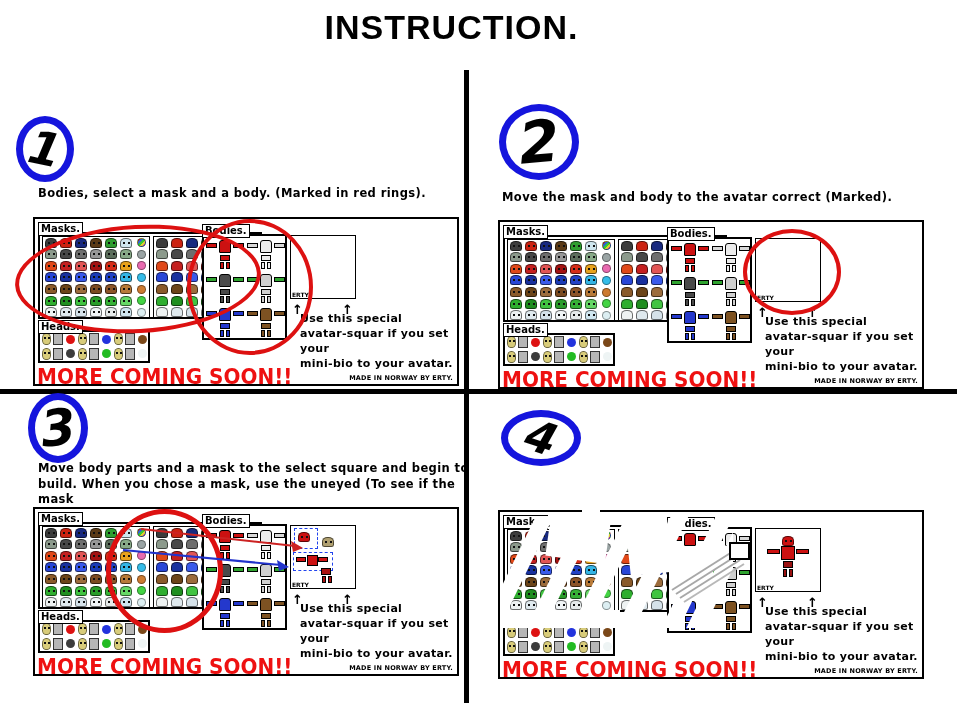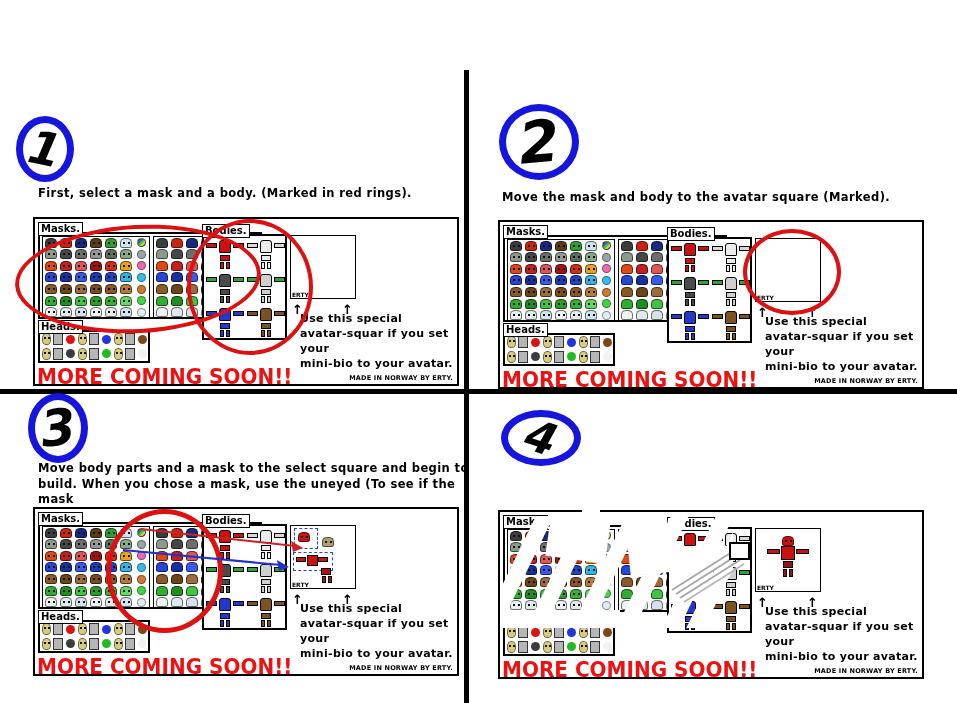--- a/index.html
+++ b/index.html
@@ -63,27 +63,28 @@
         pointer-events:none;z-index:5;}
   .ovl{position:absolute;left:0;top:0;width:422px;height:165px;pointer-events:none;z-index:5;}
   .erz{position:absolute;overflow:hidden;z-index:4;pointer-events:none;}
   .wht{position:absolute;background:#fff;}
   .sel{position:absolute;border:1px dashed #2244ee;}
 </style>
 </head>
 <body>
 
 <div class="canvas">
+  <div class="title">INSTRUCTION.</div>
   <div class="vdiv"></div>
   <div class="hdiv"></div>
 
   <div class="badge b1" style="border-color: rgb(21, 21, 221);">
     <span class="digit d1">1</span>
     </div>
-  <div class="caption cap1">First, select a mask and a body. (Marked in red rings).</div>
+  <div class="caption cap1">Bodies, select a mask and a body. (Marked in red rings).</div>
   <div class="shot s1">
       <div class="lbl" style="left: 3px; top: 3px;">Masks.</div>
       <div class="mbox" style="left: 3px; top: 13px; width: 224px; height: 87px;">
         <div class="mgrid" style="left: 2px; top: 2px;">
           <div class="mcell">
             <span class="msk" style="background: rgb(60, 60, 60);">
               <i class="eyes"></i>
             </span>
           </div>
           <div class="mcell">
@@ -593,21 +594,21 @@
       </div>
       <div class="more" style="color: rgb(238, 17, 17);">MORE COMING SOON!!</div>
       <div class="credit">MADE IN NORWAY BY ERTY.</div>
       <div class="ring" style="left: -20px; top: 6px; width: 238px; height: 100px; transform: rotate(-3deg); border-color: rgb(221, 17, 17);"></div>
       <div class="ring" style="left: 152px; top: 0px; width: 118px; height: 128px; border-color: rgb(221, 17, 17);"></div>
     </div>
 
   <div class="badge b2" style="border-color: rgb(21, 21, 221);">
     <span class="digit d2">2</span>
     </div>
-  <div class="caption cap2">Move the mask and body to the avatar square (Marked).</div>
+  <div class="caption cap2">Move the mask and body to the avatar correct (Marked).</div>
   <div class="shot s2">
       <div class="lbl" style="left: 3px; top: 3px;">Masks.</div>
       <div class="mbox" style="left: 3px; top: 13px; width: 224px; height: 87px;">
         <div class="mgrid" style="left: 2px; top: 2px;">
           <div class="mcell">
             <span class="msk" style="background: rgb(60, 60, 60);">
               <i class="eyes"></i>
             </span>
           </div>
           <div class="mcell">

